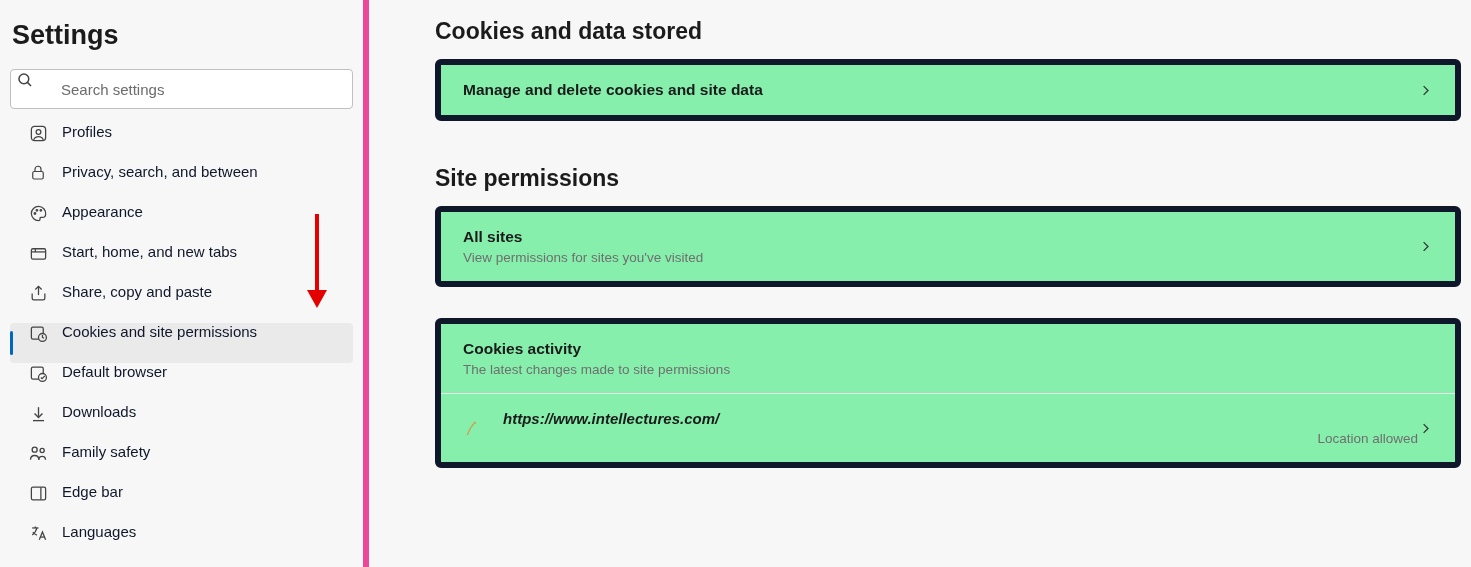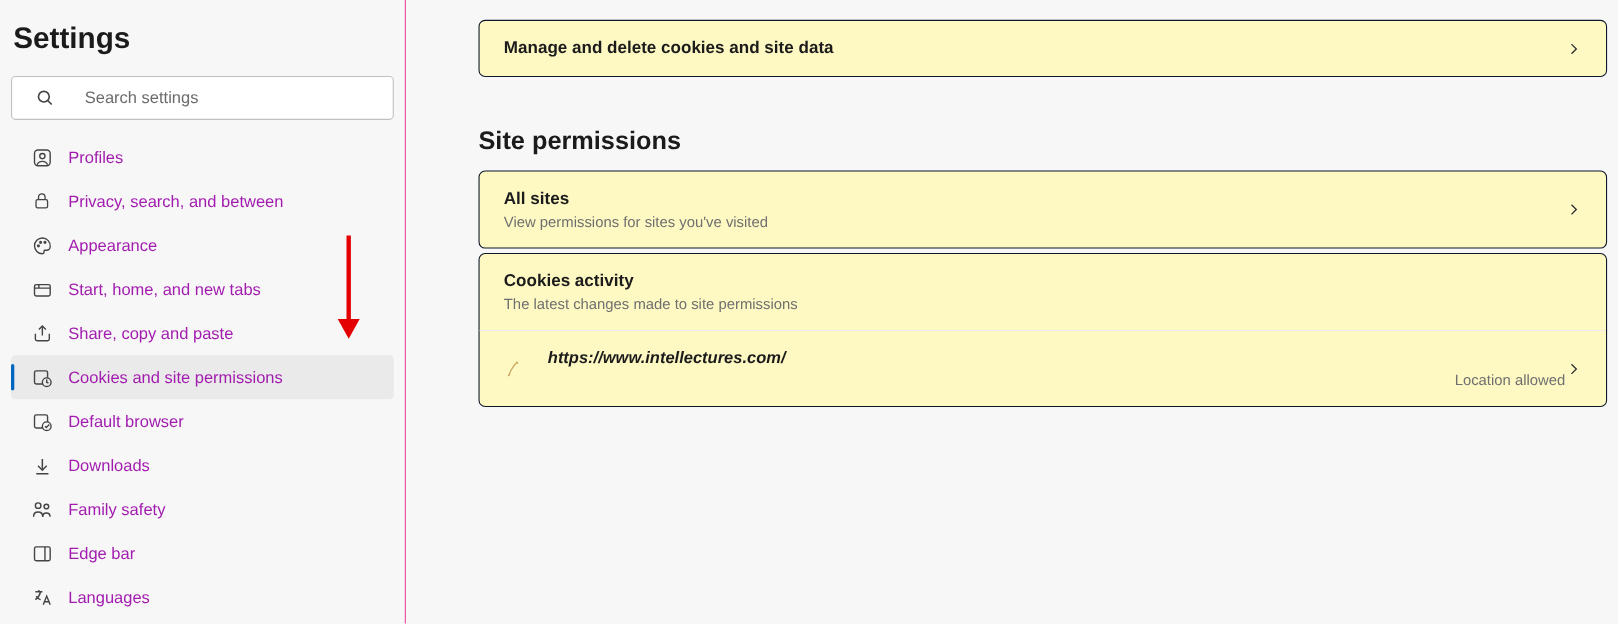--- a/index.html
+++ b/index.html
@@ -12,64 +12,62 @@
     overflow: hidden;
   }
   .app {
     display: flex;
     height: 100%;
   }
   
   .sidebar {
     width: 369px;
     padding: 20px 0 0 0;
-    border-right: 1px solid #ec4899;
+    border-right: 6px solid #ec4899;
     background: #f7f7f7;
     position: relative;
   }
   .sidebar-title {
     font-size: 27px;
     font-weight: 600;
     padding: 0 0 18px 12px;
   }
   .search-wrap {
     padding: 0 10px 14px 10px;
   }
   .search-box {
     display: flex;
-    align-items: center;
     border: 1px solid #c0c0c0;
     border-radius: 4px;
     background: #fff;
     height: 40px;
-    padding: 0 20px;
+    padding: 0 4px;
   }
   .search-box svg { flex-shrink: 0; }
   .search-input {
     border: none;
     outline: none;
     font-size: 15px;
     margin-left: 12px;
     flex: 1;
     background: transparent;
     color: #555;
   }
   .search-input::placeholder { color: #6b6b6b; }
   .nav {
     list-style: none;
     padding: 0 10px;
   }
   .nav-item {
     display: flex;
-    align-items: center;
     height: 40px;
     padding: 0 10px 0 18px;
     border-radius: 4px;
     cursor: pointer;
-    color: #a21caf;
+    color: #0f172a;
     position: relative;
   }
   .nav-item.active {
     background: #eaeaea;
   }
   .nav-item.active::before {
     content: "";
     position: absolute;
     left: 0;
     top: 8px;
@@ -98,24 +96,24 @@
     font-size: 23px;
     font-weight: 600;
     margin-bottom: 14px;
   }
   .section-desc {
     font-size: 15px;
     color: #1b1b1b;
     margin-bottom: 26px;
   }
   .card {
-    background: #fef9c3;
-    border: 1px solid #0f172a;
+    background: #86efac;
+    border: 6px solid #0f172a;
     border-radius: 6px;
-    margin-bottom: 4px;
+    margin-bottom: 31px;
   }
   .row {
     display: flex;
     align-items: center;
     padding: 16px 22px;
     cursor: pointer;
   }
   .row-body { flex: 1; }
   .row-title {
     font-size: 15.5px;
@@ -294,20 +292,21 @@
 
     <div class="arrow-annot">
       <svg width="30" height="100" viewBox="0 0 30 100">
           <line x1="15" y1="4" x2="15" y2="82" stroke="#e40000" stroke-width="4"></line>
           <polygon points="15,98 5,80 25,80" fill="#e40000"></polygon>
         </svg>
     </div>
   </aside>
 
   <main class="main">
+    <h2 class="section-title">Cookies and data stored</h2>
 
     <div class="card">
       <div class="row">
         <div class="row-body">
           <div class="row-title">Manage and delete cookies and site data</div>
         </div>
         <span class="chev">
           <svg width="15" height="15" viewBox="0 0 24 24" fill="none" stroke="#333" stroke-width="2">
               <path d="M9 5l7 7-7 7"></path>
             </svg>

